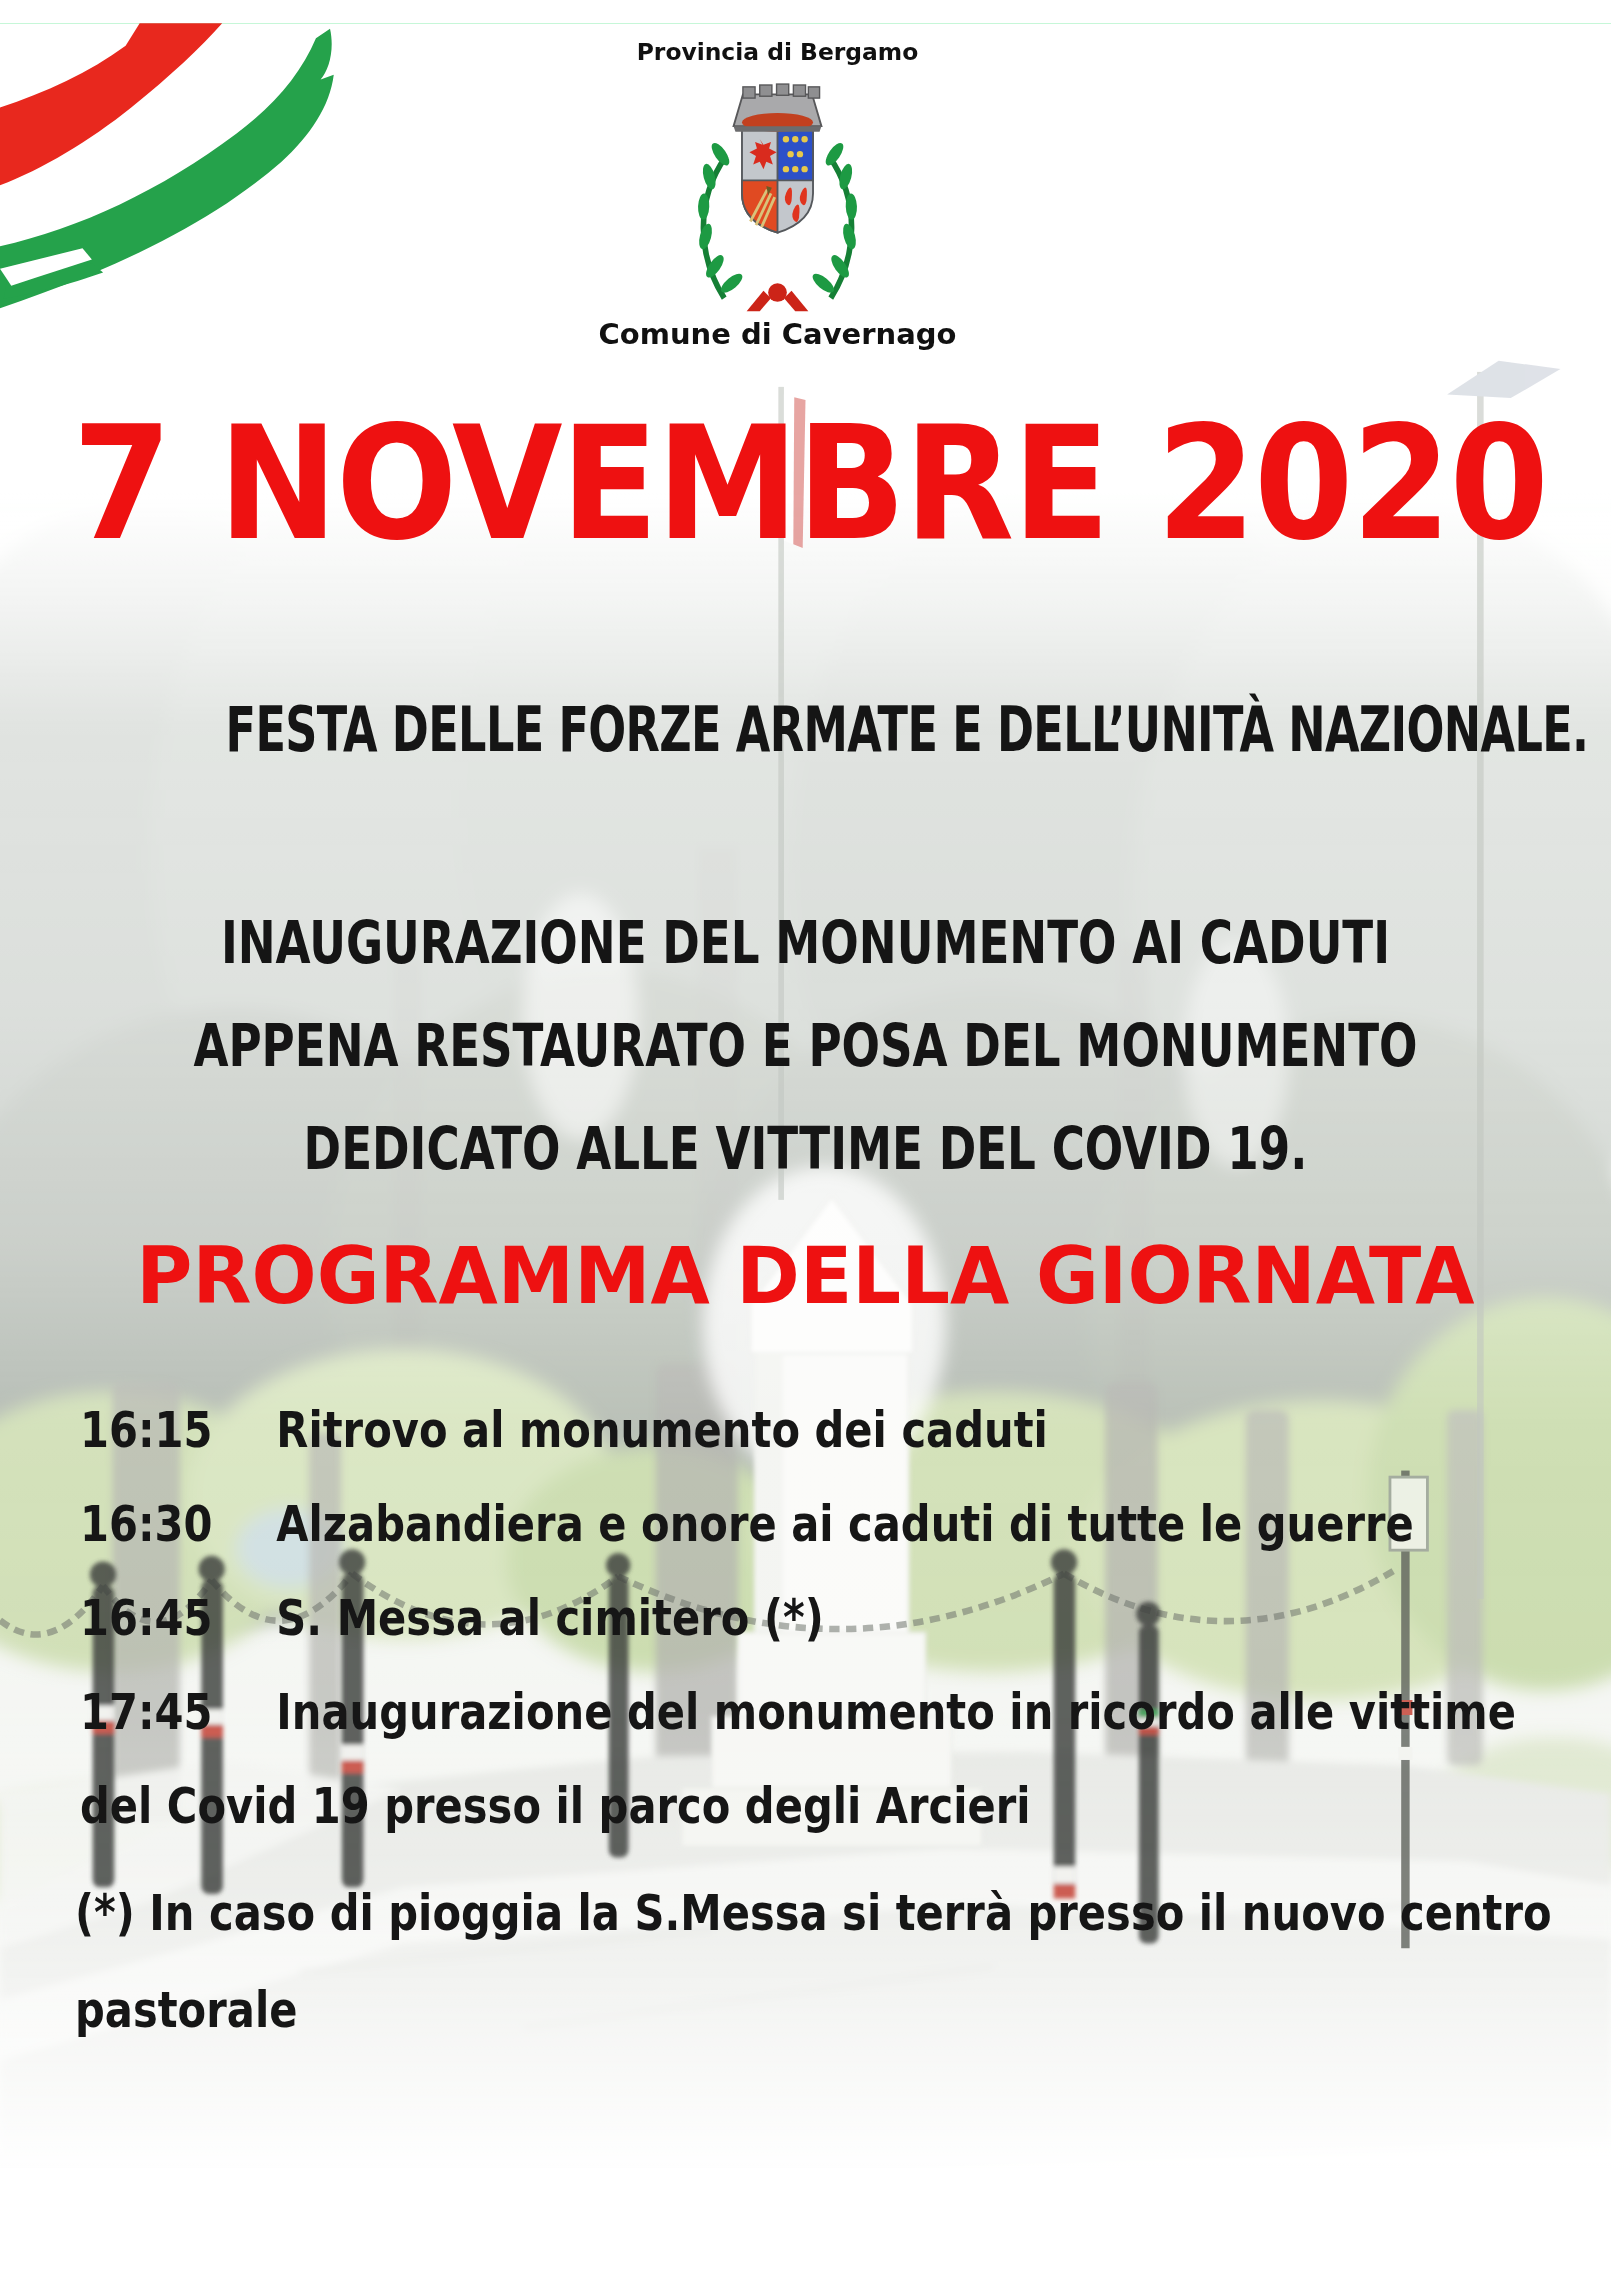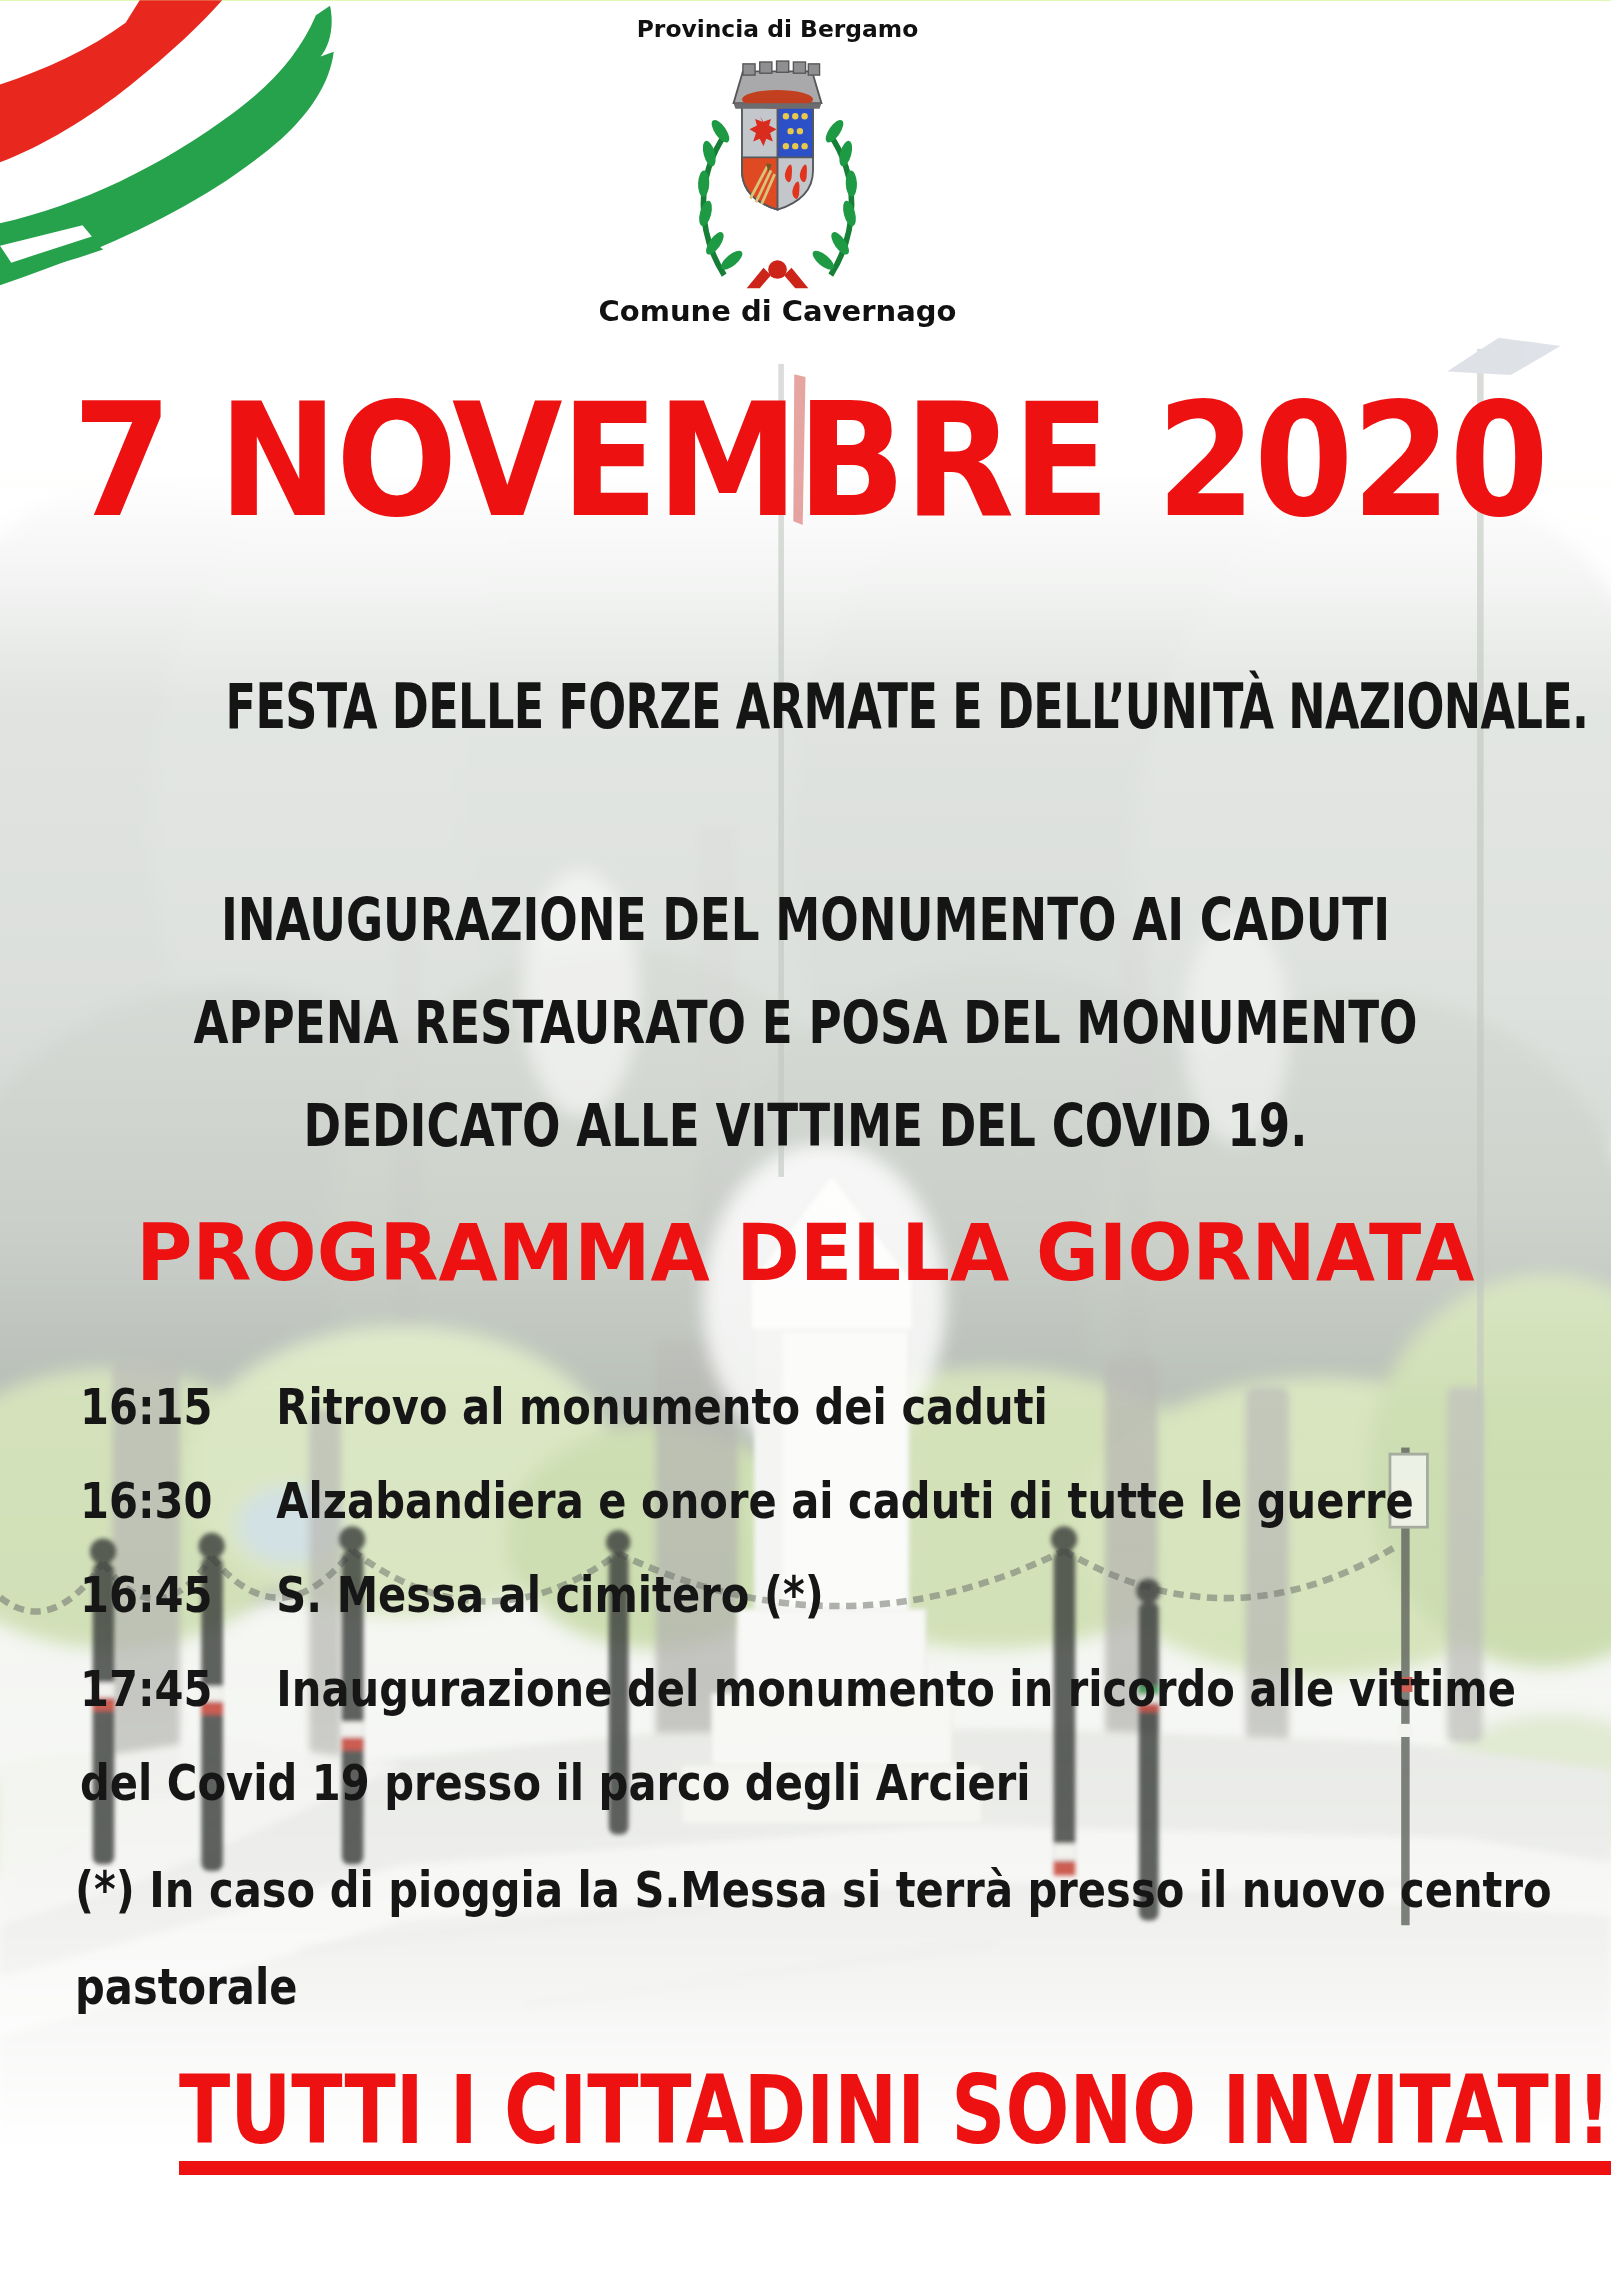--- a/index.html
+++ b/index.html
@@ -1,17 +1,17 @@
 <!DOCTYPE html>
 <html style="font-size:15px"><head>
 <meta charset="utf-8">
 <style>
   html,body{margin:0;padding:0;background:#ffffff;}
   body{width:1611px;height:2291px;overflow:hidden;font-family:"DejaVu Sans",sans-serif;}
-  .poster{position:relative;width:1611px;height:2251px;overflow:hidden;background:#bef264;}
+  .poster{position:relative;width:1611px;height:2251px;overflow:hidden;background:#86efac;margin-top:23px;}
   .bg{position:absolute;left:0;top:0;z-index:0;}
   .flagbrush{position:absolute;left:0;top:0;z-index:3;}
   .layer{position:absolute;z-index:5;}
   .center{left:0;width:1611px;text-align:center;}
   .hdr{top:15px;transform:translateX(-28px);}
   .hdr .prov{font-size:23.4px;font-weight:bold;color:#111;letter-spacing:0px;}
   .crest{display:block;margin:3.7px auto 0 auto;}
   .hdr .com{font-size:29px;font-weight:bold;color:#111;margin-top:1.9px;}
   .title{top:382px;font-size:157px;font-weight:bold;color:#ee1111;white-space:nowrap;transform:scaleX(.91);letter-spacing:-1.9px;line-height:1;}
   .subtitle{top:676px;font-size:62px;font-weight:bold;color:#151515;white-space:nowrap;transform:scaleX(.72);letter-spacing:-0.9px;line-height:1;}
@@ -286,18 +286,15 @@
     <p><span class="time">16:15</span><span>Ritrovo al monumento dei caduti</span></p>
     <p><span class="time">16:30</span><span>Alzabandiera e onore ai caduti di tutte le guerre</span></p>
     <p><span class="time">16:45</span><span>S. Messa al cimitero (*)</span></p>
     <p><span class="time">17:45</span><span>Inaugurazione del monumento in ricordo alle vittime del Covid 19 presso il parco degli Arcieri</span></p>
   </div>
 
   <div class="layer note">
     <p>(*) In caso di pioggia la S.Messa si terrà presso il nuovo centro pastorale</p>
   </div>
 
-  <div class="layer center closing">
-    <span>TUTTI I CITTADINI SONO INVITATI!</span>
-  </div>
 
 </div>
 
 
 </body></html>

